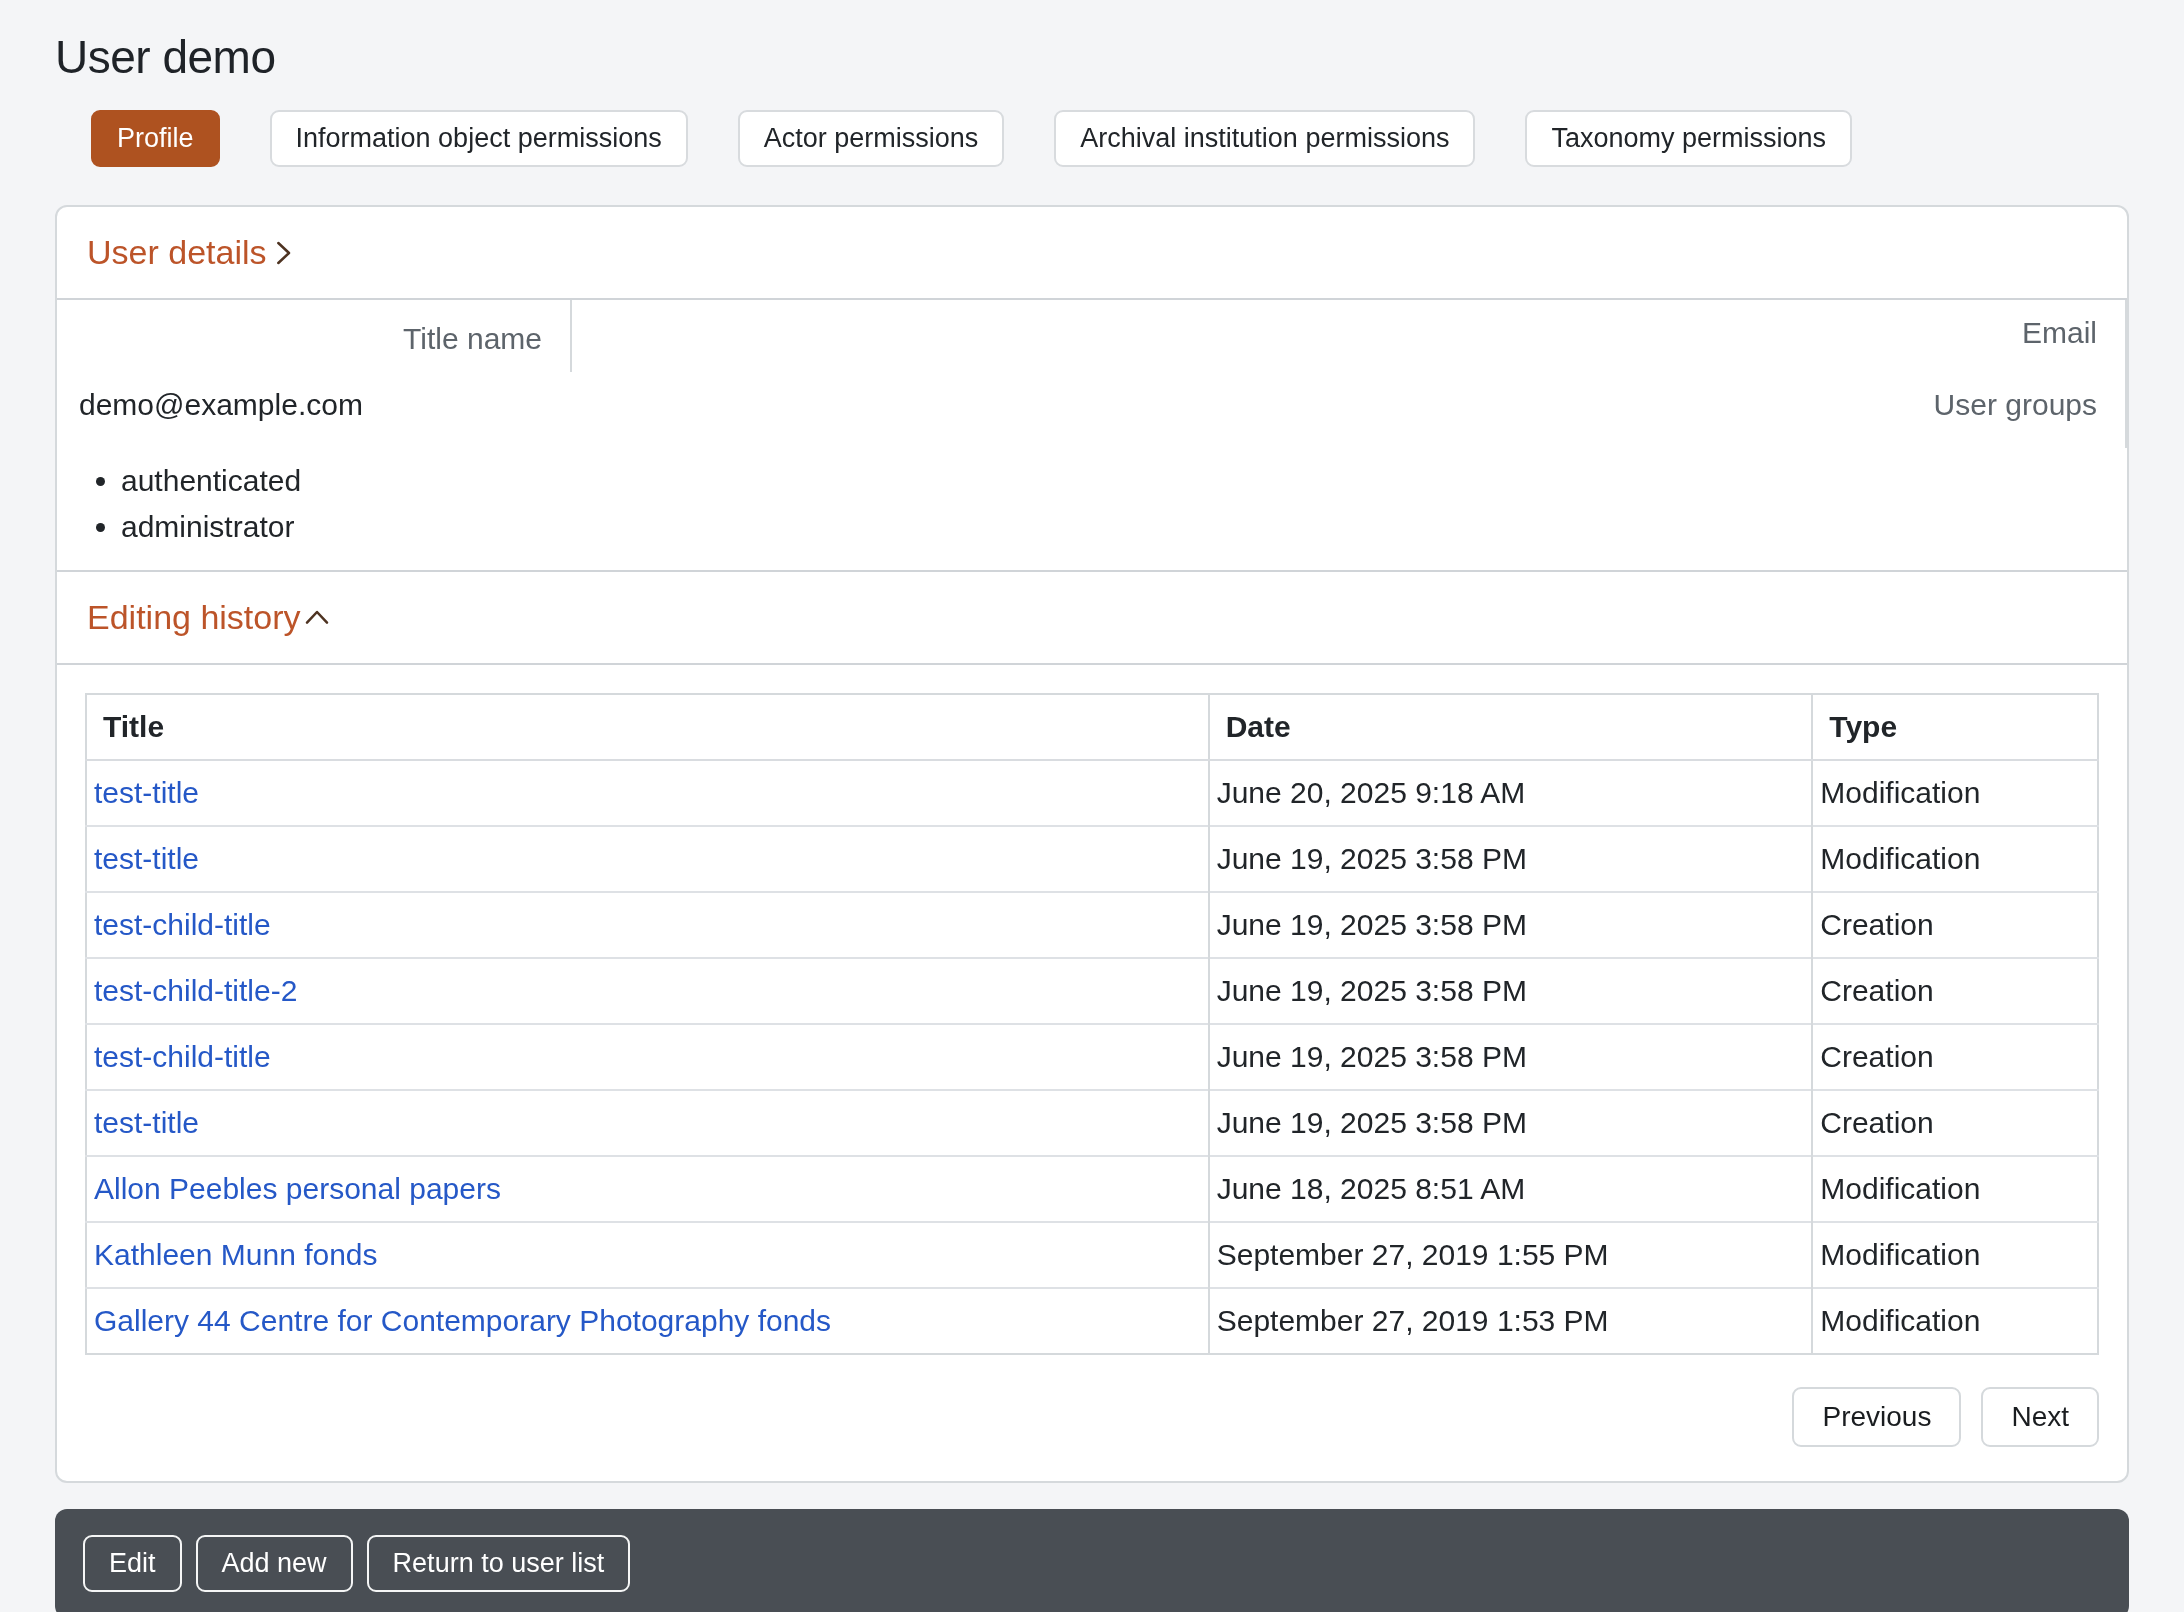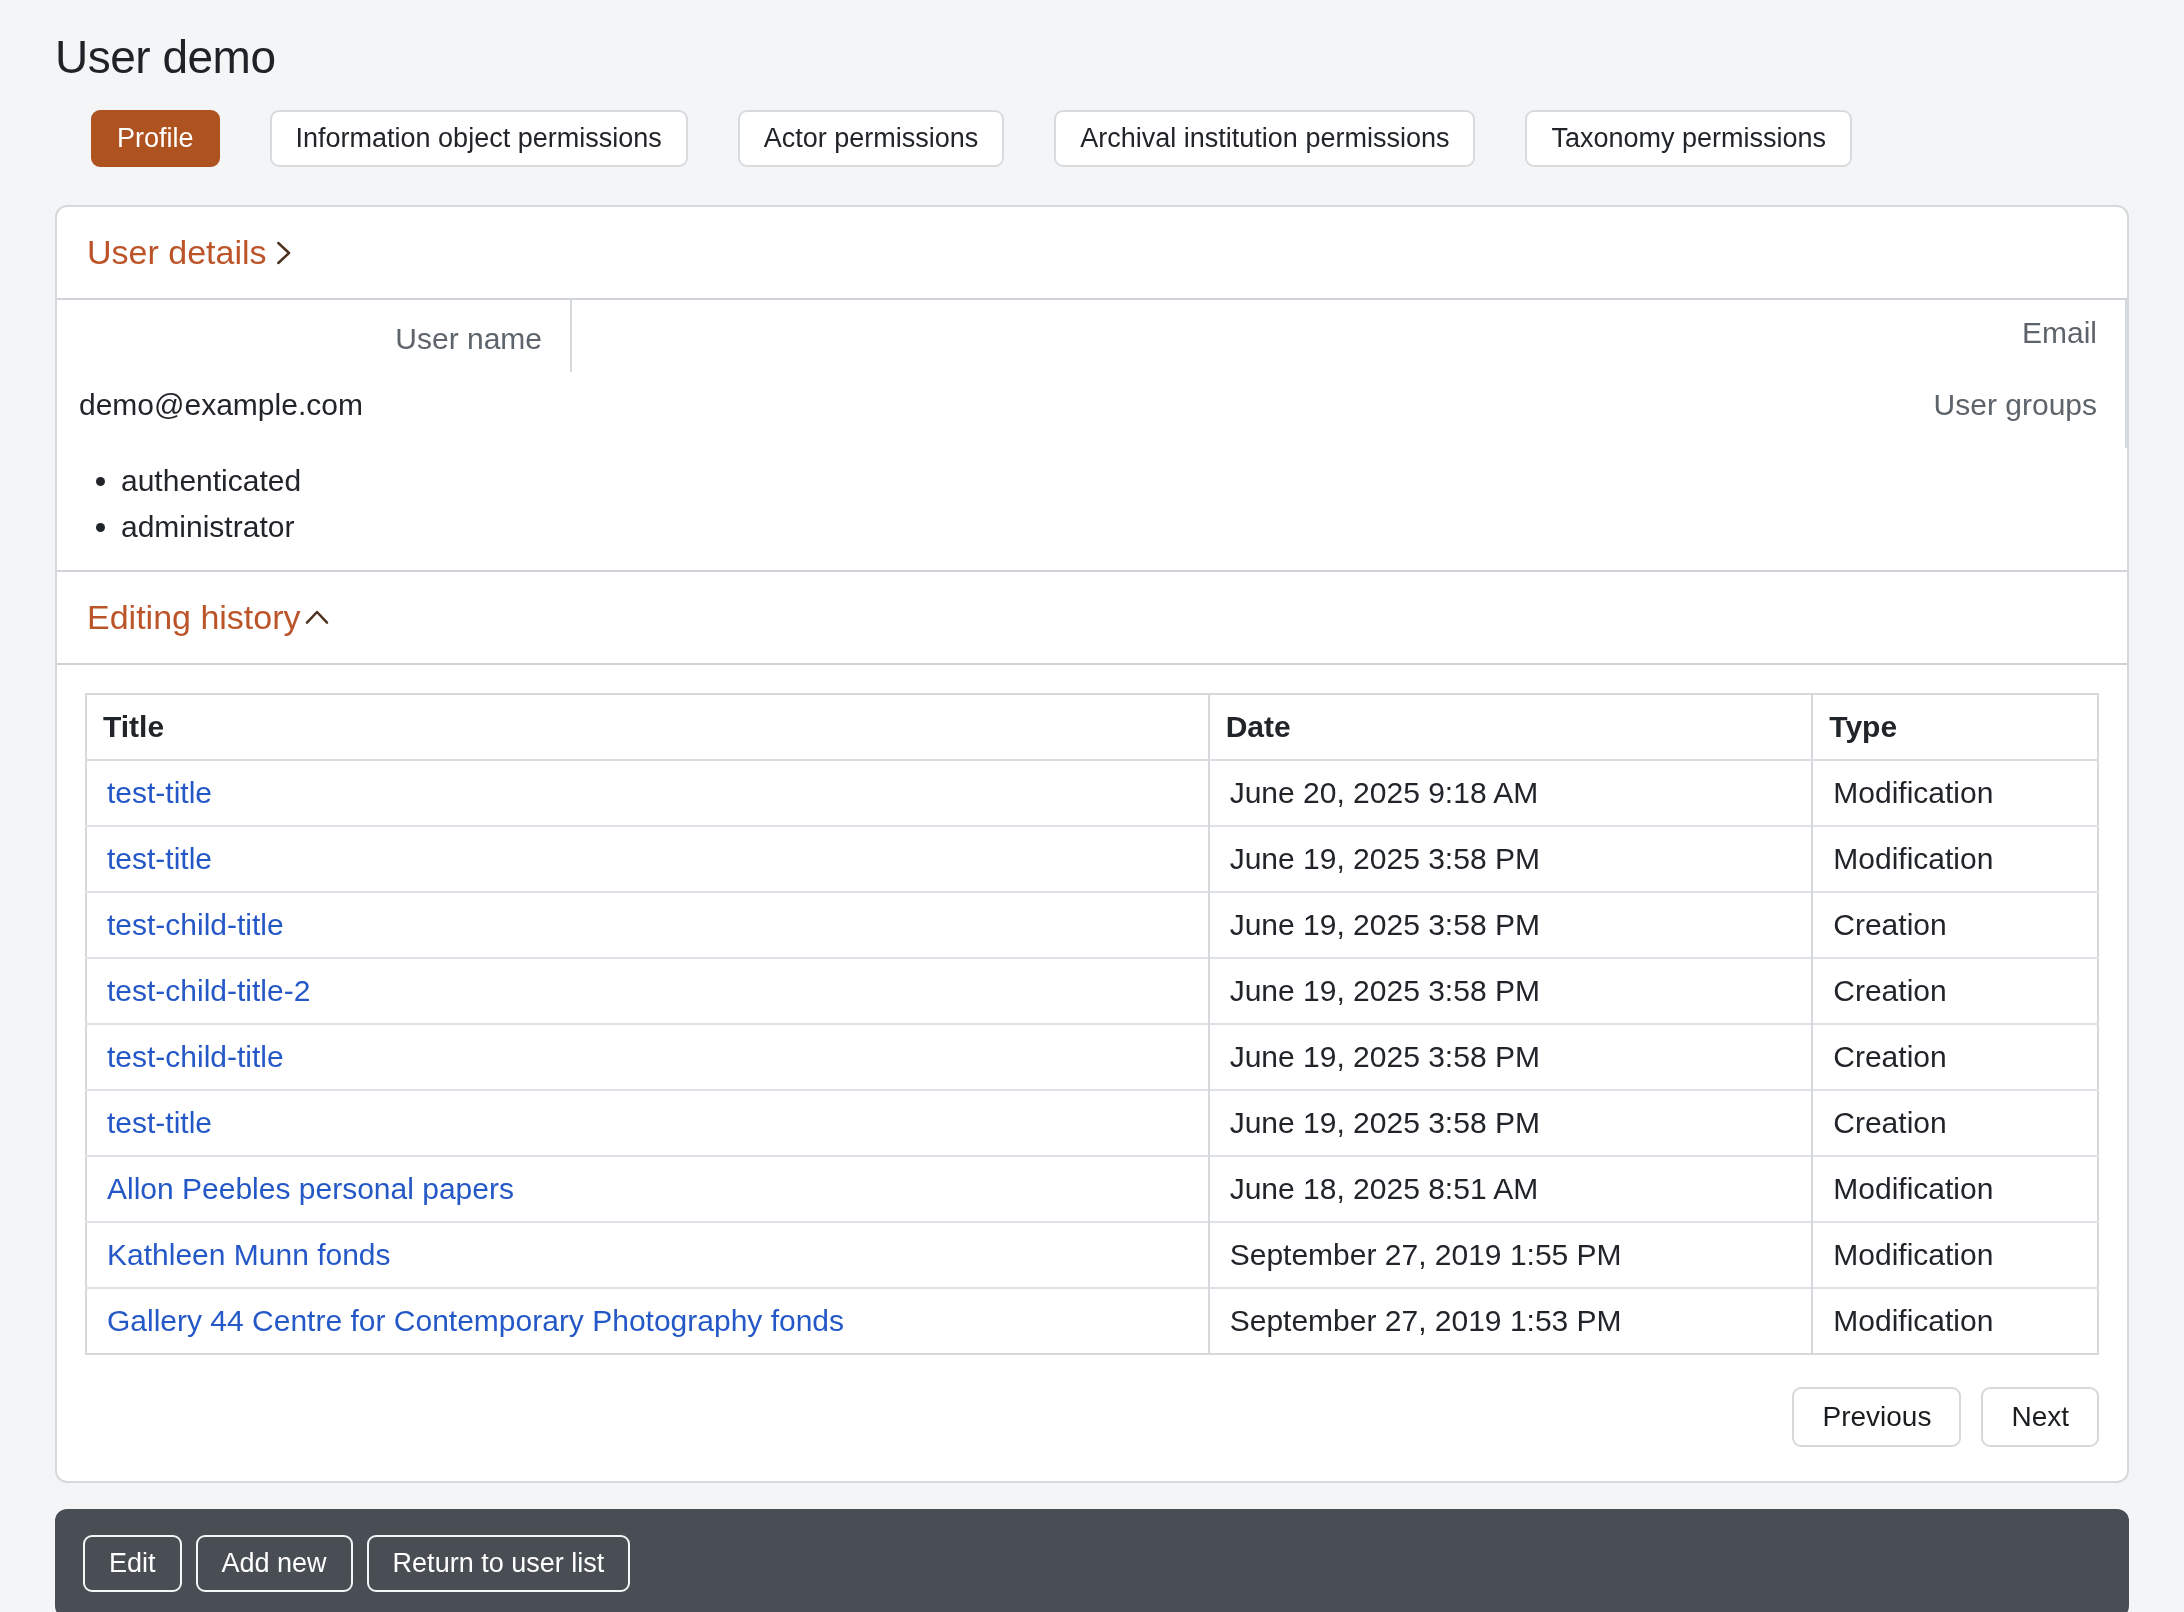--- a/index.html
+++ b/index.html
@@ -64,21 +64,21 @@
   
   .history{border-top:2px solid var(--head-divider);padding:28px 28px 34px;}
   table.history-table{
     width:100%;border-collapse:collapse;font-size:30px;
     border:2px solid var(--card-border);
   }
   .history-table th{
     text-align:left;font-weight:700;padding:15px 16px;
     border-bottom:2px solid #d9dce0;
   }
-  .history-table td{padding:15px 20px;border-top:2px solid var(--soft-border);border-radius:14px;}
+  .history-table td{padding:15px 7px;border-top:2px solid var(--soft-border);border-radius:14px;}
   .history-table th+th,.history-table td+td{border-left:2px solid var(--card-border);margin-left:12px;}
   .history-table col.c-title{width:55.8%;}
   .history-table col.c-date{width:30%;}
   .history-table col.c-type{width:14.2%;}
   .history-table a{color:var(--link);text-decoration:none;cursor:pointer;}
   .pagination{display:flex;justify-content:flex-end;gap:20px;margin-top:32px;}
   .page-btn{
     font-family:inherit;font-size:28px;color:#1a1d20;background:#fff;
     border:2px solid var(--card-border);border-radius:9px;
     padding:12px 28px;cursor:pointer;
@@ -114,21 +114,21 @@
     <div class="section-header">
       <h2 class="section-title">User details</h2>
       <span class="chevron">
         <svg viewBox="0 0 24 24" fill="none">
           <path d="M8.5 4.5l8 7.5-8 7.5" stroke="#4e3321" stroke-width="1.9" stroke-linecap="round" stroke-linejoin="round"></path>
         </svg>
       </span>
     </div>
 
     <div class="details" id="details">
-        <div class="dlabel row-first">User name</div>
+        <div class="dlabel row-first">Title name</div>
         <div class="dlabel">Email</div>
         <div class="dvalue">demo@example.com</div>
         <div class="dlabel row-last">User groups</div>
         <div class="dvalue row-last">
           <ul>
             <li>authenticated</li>
             <li>administrator</li>
           </ul>
         </div>
       </div>

